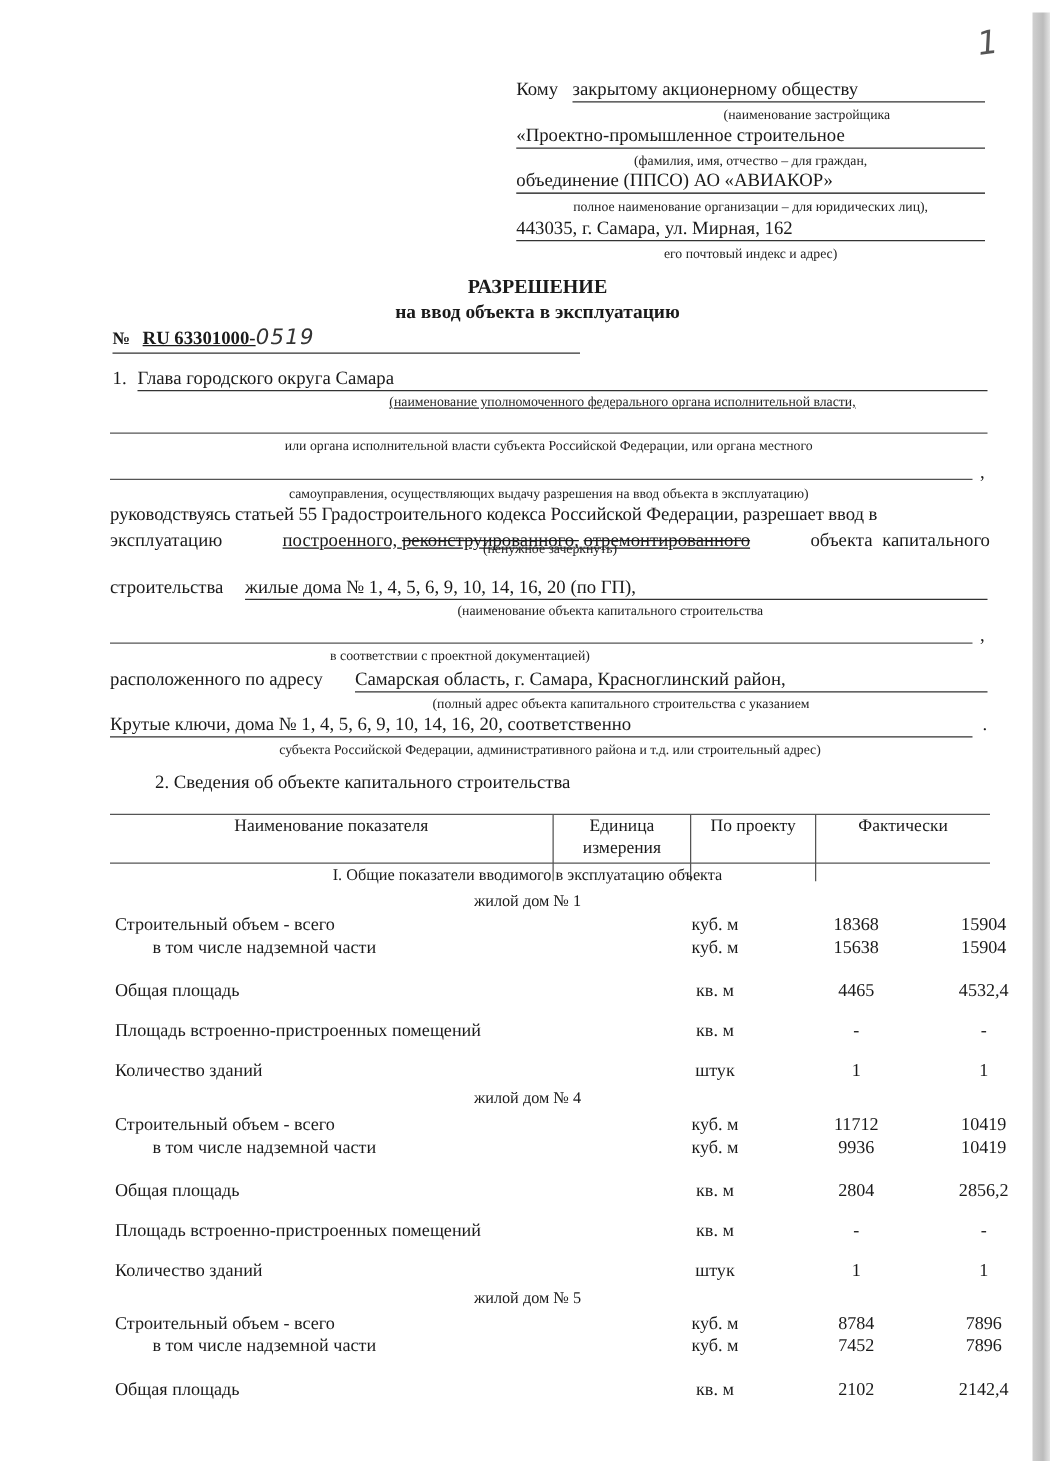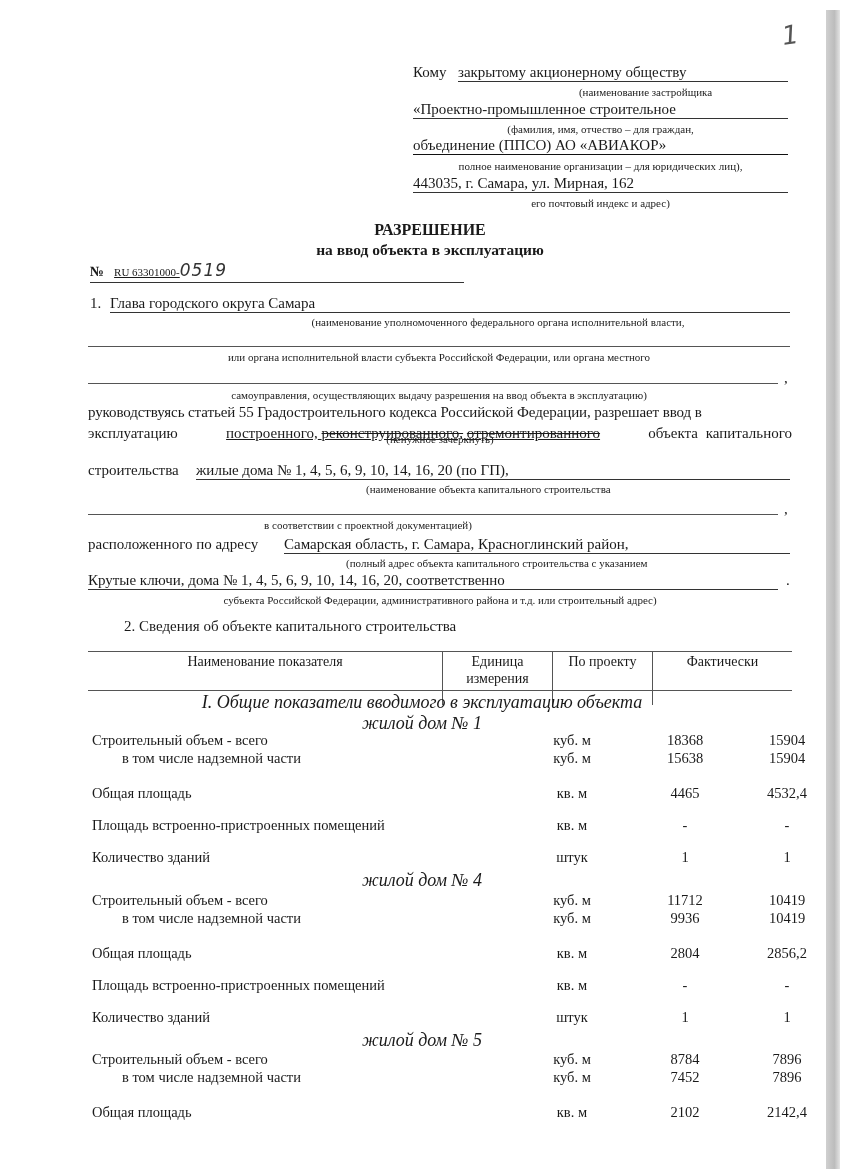--- a/index.html
+++ b/index.html
@@ -26,21 +26,21 @@
   table.hdr { position: absolute; left: 88px; top: 652px; width: 704px; border-collapse: collapse; font-size: 14px; }
   table.hdr td { border-left: 1px solid #555; text-align: center; vertical-align: top; padding: 1px 2px; line-height: 17px; }
   table.hdr td:first-child { border-left: none; }
   .hline { position: absolute; height: 0; border-top: 1px solid #555; }
   .row { position: absolute; left: 92px; width: 700px; height: 18px; font-size: 14.5px; }
   .row .lbl { position: absolute; left: 0; white-space: nowrap; }
   .row .lbl.indent { left: 30px; }
   .row .unit { position: absolute; left: 440px; width: 80px; text-align: center; white-space: nowrap; }
   .row .proj { position: absolute; left: 548px; width: 90px; text-align: center; }
   .row .fact { position: absolute; left: 640px; width: 110px; text-align: center; }
-  .section { position: absolute; left: 88px; width: 704px; text-align: center; font-size: 18px; font-style: italic; }
+  .section { position: absolute; left: 88px; width: 704px; text-align: center; font-size: 13px; }
 </style>
 </head>
 <body>
 
 <div class="edge-bar"></div>
 <div class="page-num">1</div>
 
 <div>
   <div class="abs fill" style="left:413px; top:64px;">
     <span>Кому</span>
@@ -52,26 +52,26 @@
   <div class="abs fill uline" style="left:413px; top:137px; width:375px; border-bottom-color:#111;">объединение (ППСО) АО «АВИАКОР»</div>
   <div class="abs cap" style="left:413px; top:160px; width:375px;">полное наименование организации – для юридических лиц),</div>
   <div class="abs fill uline" style="left:413px; top:175px; width:375px;">443035, г. Самара, ул. Мирная, 162</div>
   <div class="abs cap" style="left:413px; top:197px; width:375px;">его почтовый индекс и адрес)</div>
 </div>
 
 <div class="abs title" style="left:300px; top:221px; width:260px; font-size:16px;">РАЗРЕШЕНИЕ</div>
 <div class="abs title" style="left:250px; top:241px; width:360px;">на ввод объекта в эксплуатацию</div>
 <div class="abs" style="left:90px; top:260px; width:374px; height:22px; border-bottom:1px solid #333;">
   <span style="font-weight:bold; font-size:14px;">№</span>
-  <span style="font-weight:normal; font-size:11px; margin-left:6px; text-decoration:underline;">RU 63301000-</span><span class="hw">0519</span>
+  <span style="font-weight:bold; font-size:15px; margin-left:6px; text-decoration:underline;">RU 63301000-</span><span class="hw">0519</span>
 </div>
 
 <div class="abs fill" style="left:90px; top:295px;">1.</div>
 <div class="abs fill uline" style="left:110px; top:295px; width:680px;">Глава городского округа Самара</div>
-<div class="abs cap" style="left:88px; top:316px; width:700px; padding-left:120px; box-sizing:border-box;">(наименование уполномоченного федерального органа исполнительной власти,</div>
+<div class="abs cap" style="left:88px; top:316px; width:700px; padding-left:120px; box-sizing:border-box;text-decoration:underline;">(наименование уполномоченного федерального органа исполнительной власти,</div>
 <div class="hline" style="left:88px; top:346px; width:702px;"></div>
 <div class="abs cap" style="left:88px; top:351px; width:702px;">или органа исполнительной власти субъекта Российской Федерации, или органа местного</div>
 <div class="hline" style="left:88px; top:383px; width:690px;"></div>
 <div class="abs fill" style="left:784px; top:370px;">,</div>
 <div class="abs cap" style="left:88px; top:389px; width:702px;">самоуправления, осуществляющих выдачу разрешения на ввод объекта в эксплуатацию)</div>
 
 <div class="abs body-line" style="left:88px; top:404px; width:704px; letter-spacing:-0.1px;">руководствуясь статьей 55 Градостроительного кодекса Российской Федерации, разрешает ввод в</div>
 <div class="abs body-line" style="left:88px; top:425px; width:704px; display:flex; justify-content:space-between;">
   <span>эксплуатацию</span>
   <span style="text-decoration:underline;"><span>построенного,</span> <span class="strike">реконструированного,</span> <span class="strike">отремонтированного</span></span>

